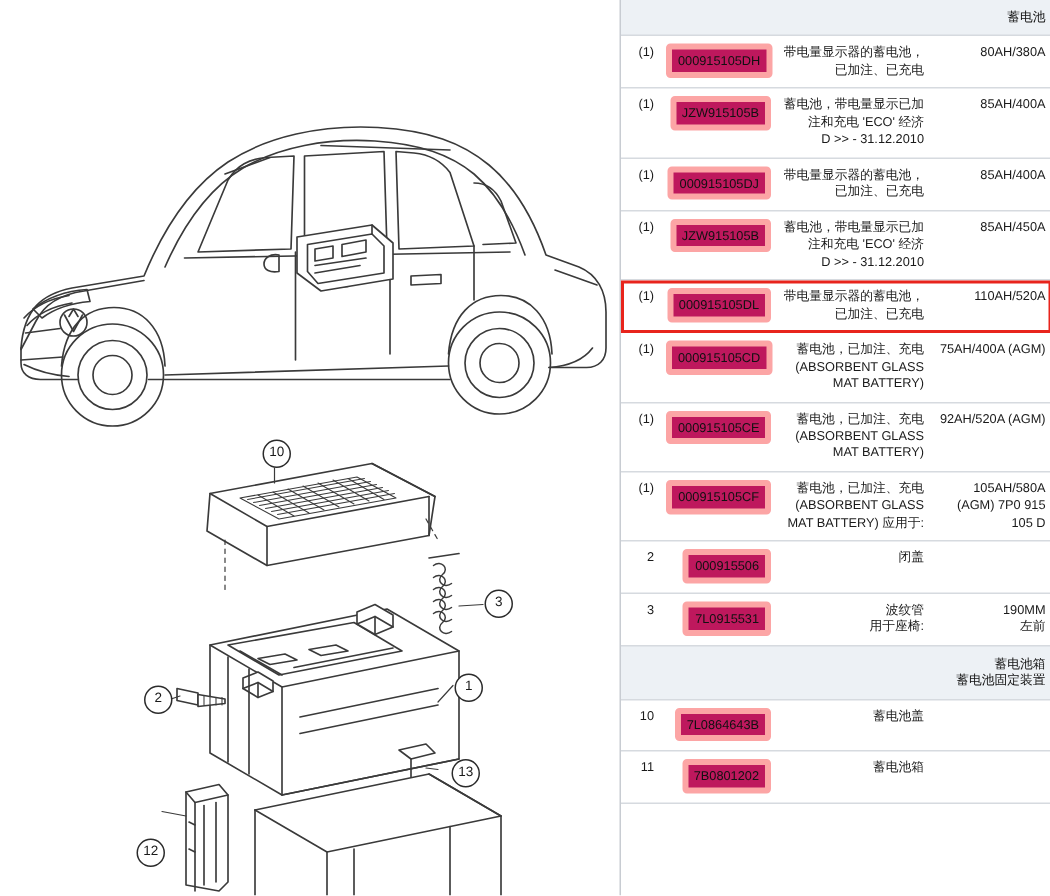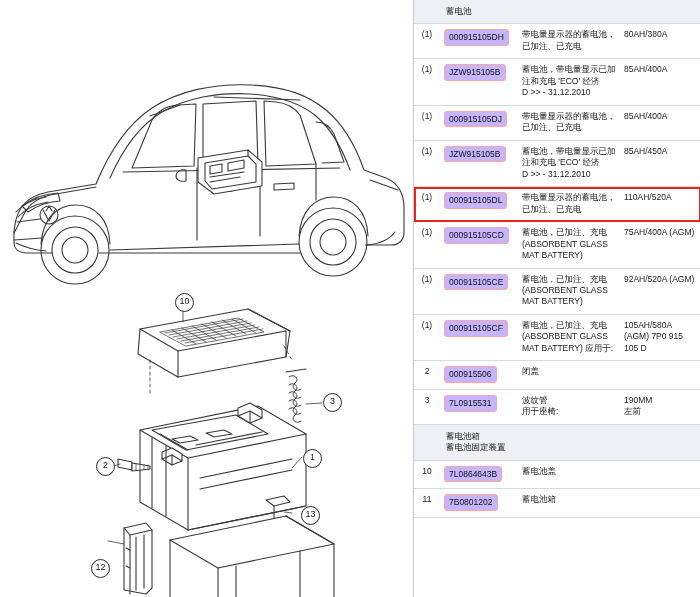--- a/index.html
+++ b/index.html
@@ -47,20 +47,21 @@
     border-collapse: collapse;
     table-layout: fixed;
   }
   table.parts td {
     border-bottom: 1px solid #d6dadf;
     vertical-align: top;
     padding: 5px 4px 6px 4px;
     font-size: 8.5px;
     line-height: 1.35;
     color: #1a1a1a;
+    text-align: right;
   }
   col.c-qty { width: 26px; }
   col.c-num { width: 78px; }
   col.c-desc { width: 102px; }
   col.c-spec { width: 81px; }
 
   td.qty {
     text-align: center;
     font-size: 8.5px;
     color: #222;
@@ -74,23 +75,23 @@
     color: #1a1a1a;
     margin-top: 12px;
   }
   td.spec {
     font-size: 8.5px;
     color: #1a1a1a;
     margin-top: 42px;
   }
   .pn-box {
     display: inline-block;
-    border: 1px solid #fca5a5;
+    border: 4px solid #fca5a5;
     border-radius: 3px;
-    background: #c4b5fd;
+    background: #be185d;
     padding: 2px 4px;
     font-size: 8.5px;
     color: #111;
     white-space: nowrap;
     line-height: 1.25;
   }
   tr.section td {
     background: #edf1f5;
     font-size: 8.5px;
     color: #111;

